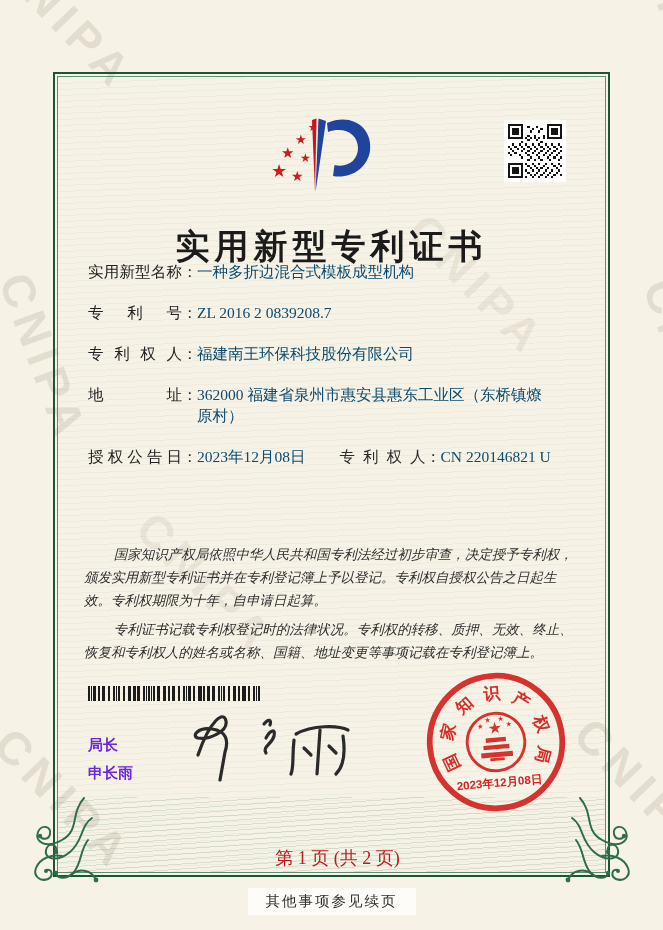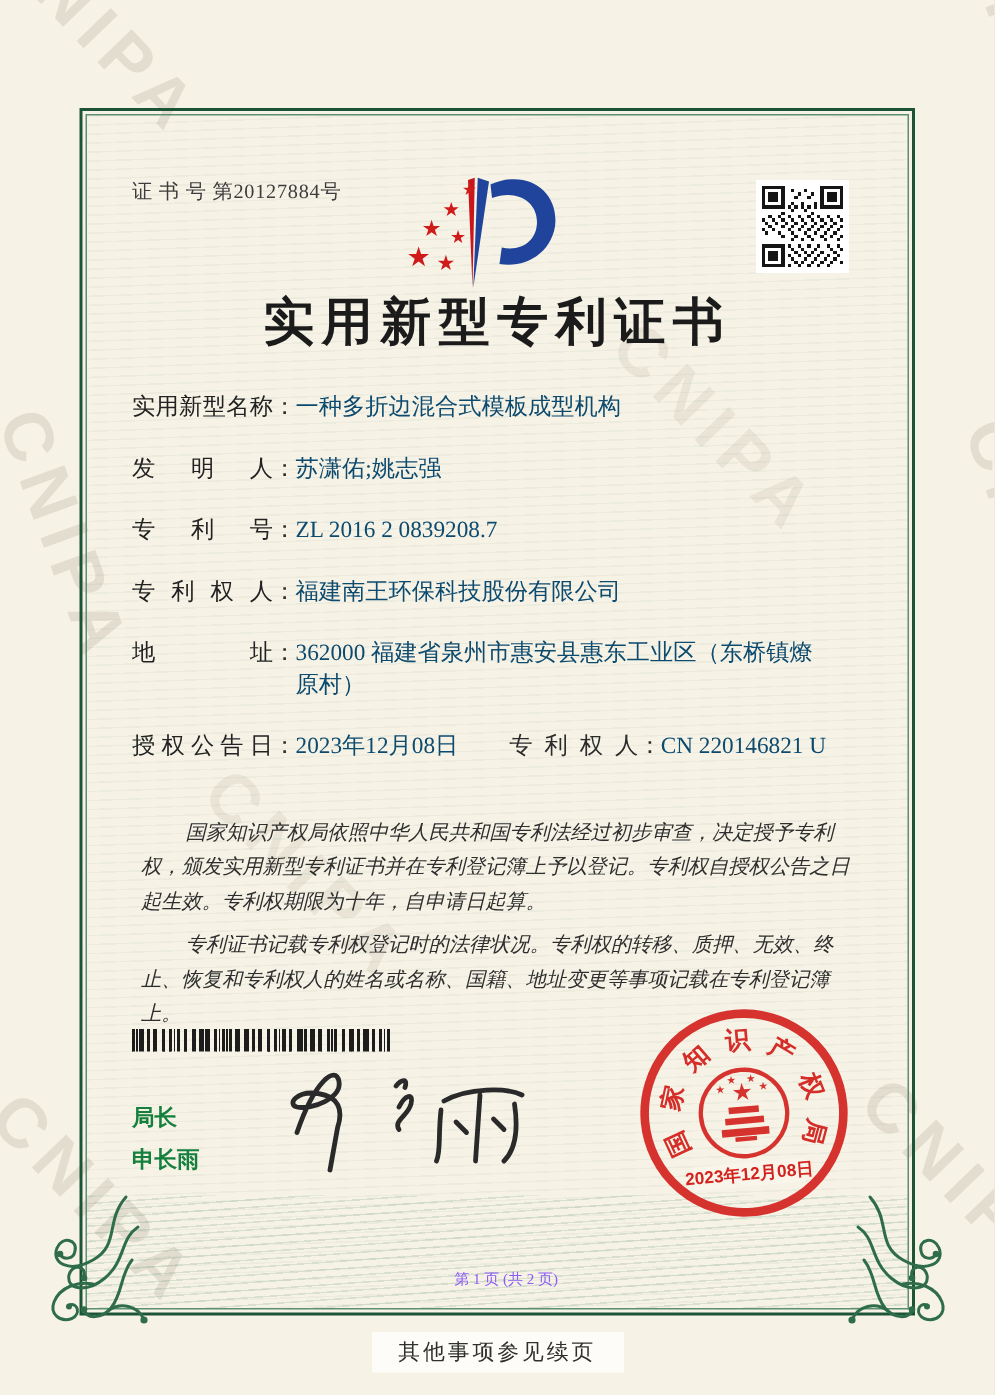--- a/index.html
+++ b/index.html
@@ -28,52 +28,52 @@
   .corner{position:absolute;z-index:3;}
   .corner.left{left:20px;top:796px;}
   .corner.right{left:560px;top:796px;transform:scaleX(-1);}
   
   .certno{position:absolute;left:88px;top:119px;font-size:13.5px;color:#3c3c3c;
           letter-spacing:.5px;z-index:3;}
   .logo{position:absolute;left:268px;top:108px;width:124px;height:94px;z-index:3;}
   .logo .star{position:absolute;color:#d01b1b;line-height:1;}
   .qr{position:absolute;left:504px;top:120px;width:62px;height:62px;background:#fff;
       padding:4px;box-sizing:border-box;z-index:3;}
-  .title{position:absolute;left:0;right:0;top:192px;text-align:center;font-size:34px;
+  .title{position:absolute;left:0;right:0;top:224px;text-align:center;font-size:34px;
          font-weight:700;letter-spacing:5px;color:#1b1b1b;z-index:3;}
   
   .fields{position:absolute;left:88px;top:262px;width:478px;z-index:3;font-size:15.5px;}
   .frow{margin-bottom:20px;line-height:1.35;}
   .flabel{display:inline-block;width:94px;text-align:justify;text-align-last:justify;
           vertical-align:top;color:#222;}
   .fcolon{display:inline-block;width:15px;vertical-align:top;}
   .fvalue{display:inline-block;max-width:360px;vertical-align:top;color:#0c4a6e;}
   .grant-row{display:flex;align-items:flex-end;}
   .grant-row .flabel2{display:inline-block;width:86px;text-align:justify;
                       text-align-last:justify;vertical-align:top;margin-left:34px;}
   
   .paras{position:absolute;left:82px;top:543px;width:500px;font-size:13.5px;
          line-height:1.72;color:#2e2e2e;font-style:italic;z-index:3;}
-  .paras p{margin:0 12px 5px;text-indent:2.2em;}
+  .paras p{margin:0 2px 5px;text-indent:2.2em;}
   
   .barcode{position:absolute;left:88px;top:686px;width:173px;height:15px;z-index:3;
     background:
       repeating-linear-gradient(90deg,#1c1c1c 0 2px,transparent 2px 5px),
       repeating-linear-gradient(90deg,#1c1c1c 0 1px,transparent 1px 7px),
       repeating-linear-gradient(90deg,transparent 0 3px,#1c1c1c 3px 4px,transparent 4px 11px);}
   .officer{position:absolute;left:88px;z-index:3;
            font-family:"Liberation Sans","DejaVu Sans",sans-serif;
-           font-size:15px;font-weight:600;color:#15803d;}
+           font-size:15px;font-weight:600;color:#6d28d9;}
   .officer.title-line{top:736px;}
   .officer.name-line{top:764px;}
   .signature{position:absolute;left:178px;top:700px;z-index:3;}
   .seal{position:absolute;left:424px;top:670px;width:144px;height:144px;z-index:4;
         transform:rotate(-5deg);}
-  .pagenum{position:absolute;left:12px;right:0;top:846px;text-align:center;font-size:10px;
-           color:#8b5cf6;z-index:4;}
+  .pagenum{position:absolute;left:12px;right:0;top:846px;text-align:center;font-size:18px;
+           color:#b91c1c;z-index:4;}
   .note-wrap{position:absolute;left:0;right:0;top:888px;text-align:center;z-index:3;}
   .note{display:inline-block;background:#fdfcf8;padding:4px 18px;font-size:14.5px;
         letter-spacing:2px;color:#2f2f2f;}
 </style>
 </head>
 <body>
 
 <div class="stage">
 
   <span class="wm wm1">CNIPA</span>
@@ -116,21 +116,20 @@
     </g>
     <g fill="#2f6d4a">
       <circle cx="20" cy="40" r="2.2"></circle>
         <circle cx="36" cy="56" r="2.2"></circle>
       <circle cx="36" cy="77" r="2.2"></circle>
         <circle cx="26" cy="75" r="2"></circle>
         <circle cx="76" cy="84" r="2.4"></circle>
     </g>
   </svg>
 
-  <div class="certno">证 书 号 第20127884号</div>
 
   <div class="logo">
     <svg width="124" height="94" viewBox="0 0 124 94">
       <path d="M44,12 L48.5,10.5 L47,84 Z" fill="#c8161d"></path>
       <path d="M50.5,10.5 L58,13 L47.5,84 Z" fill="#20449c"></path>
       <path d="M59,15 C84,4 105,20 102,43 C99,61 82,71 65,68 L66.5,57 C80,60 90,52 90,40 C90,26 76,18 60,24 Z" fill="#20449c"></path>
     </svg>
     <span class="star" style="left:40px;top:14px;font-size:11px;">★</span>
     <span class="star" style="left:27px;top:25px;font-size:13px;">★</span>
     <span class="star" style="left:13px;top:38px;font-size:15px;">★</span>
@@ -158,23 +157,20 @@
         <path d="M9 1h1v1H9zM13 1h1v1h-1zM11 2h1v1h-1zM15 2h1v1h-1zM10 3h1v1h-1zM14 3h1v1h-1zM9 5h1v1H9zM12 5h1v1h-1zM16 5h1v1h-1zM8 6h1v1H8zM10 6h1v1h-1zM12 6h1v1h-1zM14 6h1v1h-1zM16 6h1v1h-1zM9 7h1v1H9zM13 7h1v1h-1zM6 8h1v1H6zM15 8h1v1h-1zM2 9h1v1H2zM5 9h1v1H5zM8 9h1v1H8zM11 9h1v1h-1zM14 9h1v1h-1zM17 9h1v1h-1zM20 9h1v1h-1zM23 9h1v1h-1zM0 10h1v1H0zM3 10h1v1H3zM6 10h1v1H6zM9 10h1v1H9zM12 10h1v1h-1zM15 10h1v1h-1zM18 10h1v1h-1zM21 10h1v1h-1zM24 10h1v1h-1zM1 11h1v1H1zM4 11h1v1H4zM7 11h1v1H7zM10 11h1v1h-1zM13 11h1v1h-1zM16 11h1v1h-1zM19 11h1v1h-1zM22 11h1v1h-1zM2 12h1v1H2zM6 12h1v1H6zM9 12h1v1H9zM12 12h1v1h-1zM15 12h1v1h-1zM18 12h1v1h-1zM21 12h1v1h-1zM24 12h1v1h-1zM0 13h1v1H0zM3 13h1v1H3zM8 13h1v1H8zM11 13h1v1h-1zM14 13h1v1h-1zM17 13h1v1h-1zM20 13h1v1h-1zM23 13h1v1h-1zM1 14h1v1H1zM5 14h1v1H5zM9 14h1v1H9zM13 14h1v1h-1zM16 14h1v1h-1zM19 14h1v1h-1zM22 14h1v1h-1zM6 15h1v1H6zM10 15h1v1h-1zM14 15h1v1h-1zM18 15h1v1h-1zM21 15h1v1h-1zM24 15h1v1h-1zM9 16h1v1H9zM12 16h1v1h-1zM15 16h1v1h-1zM19 16h1v1h-1zM23 16h1v1h-1zM8 18h1v1H8zM11 18h1v1h-1zM14 18h1v1h-1zM17 18h1v1h-1zM20 18h1v1h-1zM23 18h1v1h-1zM9 19h1v1H9zM12 19h1v1h-1zM16 19h1v1h-1zM21 19h1v1h-1zM24 19h1v1h-1zM10 20h1v1h-1zM13 20h1v1h-1zM15 20h1v1h-1zM18 20h1v1h-1zM22 20h1v1h-1zM8 21h1v1H8zM11 21h1v1h-1zM14 21h1v1h-1zM17 21h1v1h-1zM20 21h1v1h-1zM23 21h1v1h-1zM9 22h1v1H9zM13 22h1v1h-1zM16 22h1v1h-1zM19 22h1v1h-1zM22 22h1v1h-1zM10 23h1v1h-1zM12 23h1v1h-1zM15 23h1v1h-1zM18 23h1v1h-1zM21 23h1v1h-1zM24 23h1v1h-1zM8 24h1v1H8zM11 24h1v1h-1zM14 24h1v1h-1zM17 24h1v1h-1zM20 24h1v1h-1z"></path>
       </g>
     </svg>
   </div>
 
   <div class="title">实用新型专利证书</div>
 
   <div class="fields">
     <div class="frow">
       <span class="flabel">实用新型名称</span><span class="fcolon">：</span><span class="fvalue">一种多折边混合式模板成型机构</span>
-    </div>
-    <div class="frow">
-      <span class="flabel">发明人</span><span class="fcolon">：</span><span class="fvalue">苏潇佑;姚志强</span>
     </div>
     <div class="frow">
       <span class="flabel">专利号</span><span class="fcolon">：</span><span class="fvalue">ZL 2016 2 0839208.7</span>
     </div>
     <div class="frow">
       <span class="flabel">专利权人</span><span class="fcolon">：</span><span class="fvalue">福建南王环保科技股份有限公司</span>
     </div>
     <div class="frow">
       <span class="flabel">地址</span><span class="fcolon">：</span><span class="fvalue">362000 福建省泉州市惠安县惠东工业区（东桥镇燎原村）</span>
     </div>

